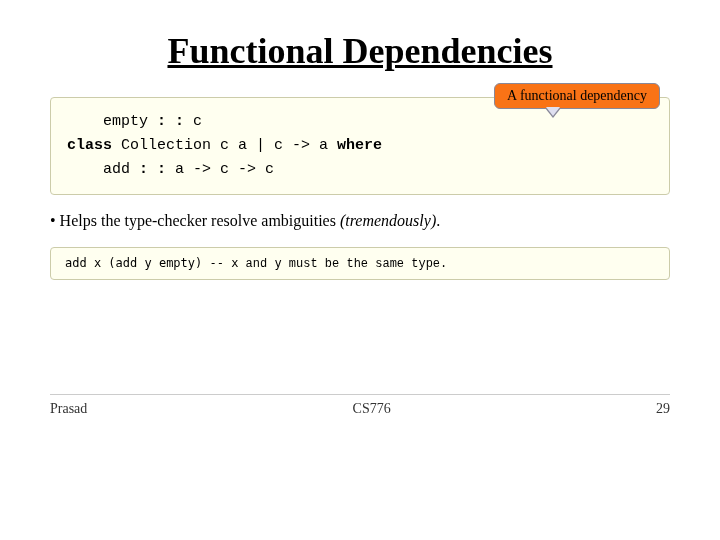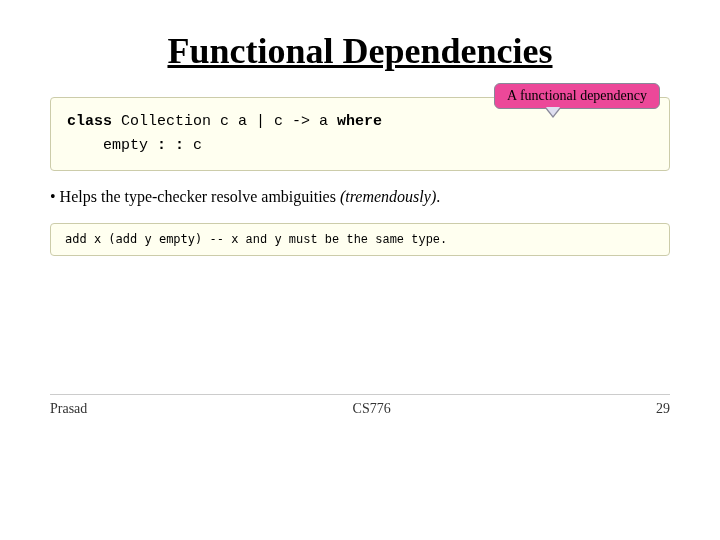--- a/index.html
+++ b/index.html
@@ -40,21 +40,21 @@
 
     .code-block-wrapper {
       position: relative;
       margin-top: 5px;
     }
 
     .annotation-bubble {
       position: absolute;
       top: -14px;
       right: 10px;
-      background: #ec4899;
+      background: #f97316;
       border: 1.5px solid #888899;
       border-radius: 6px;
       padding: 4px 12px;
       font-size: 14px;
       font-family: Georgia, serif;
       color: #000;
       white-space: nowrap;
     }
 
     .annotation-bubble::after {
@@ -134,22 +134,23 @@
 
 <div class="slide">
 
   <div class="title">Functional Dependencies</div>
 
   <div class="content-area">
 
     <div class="code-block-wrapper">
       <div class="annotation-bubble">A functional dependency</div>
       <div class="code-box">
+        <div>&nbsp;&nbsp;&nbsp;&nbsp;empty <span class="kw">: :</span> c</div>
         <div><span class="kw">class</span> Collection c a | c -&gt; a <span class="kw">where</span></div>
-        <div>&nbsp;&nbsp;&nbsp;&nbsp;empty <span class="kw">: :</span> c</div>
+        <div>&nbsp;&nbsp;&nbsp;&nbsp;add <span class="kw">: :</span> a -&gt; c -&gt; c</div>
       </div>
     </div>
 
 
     <div class="bullet-text">
       • Helps the type-checker resolve ambiguities <em>(tremendously)</em>.
     </div>
 
     <div class="inline-code-box">
       <code>add x (add y empty) -- x</code> and <code>y</code> must be the same type.

